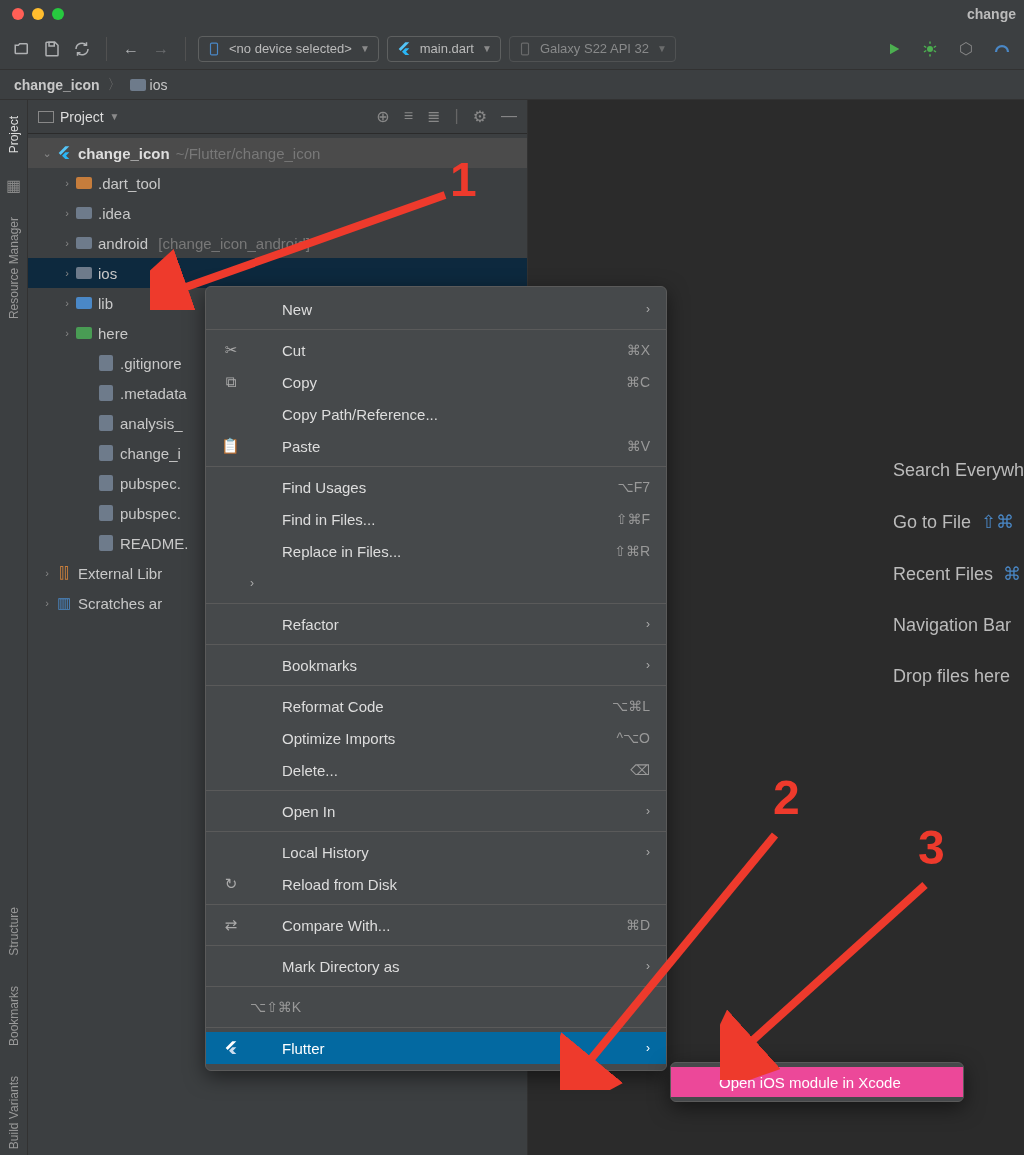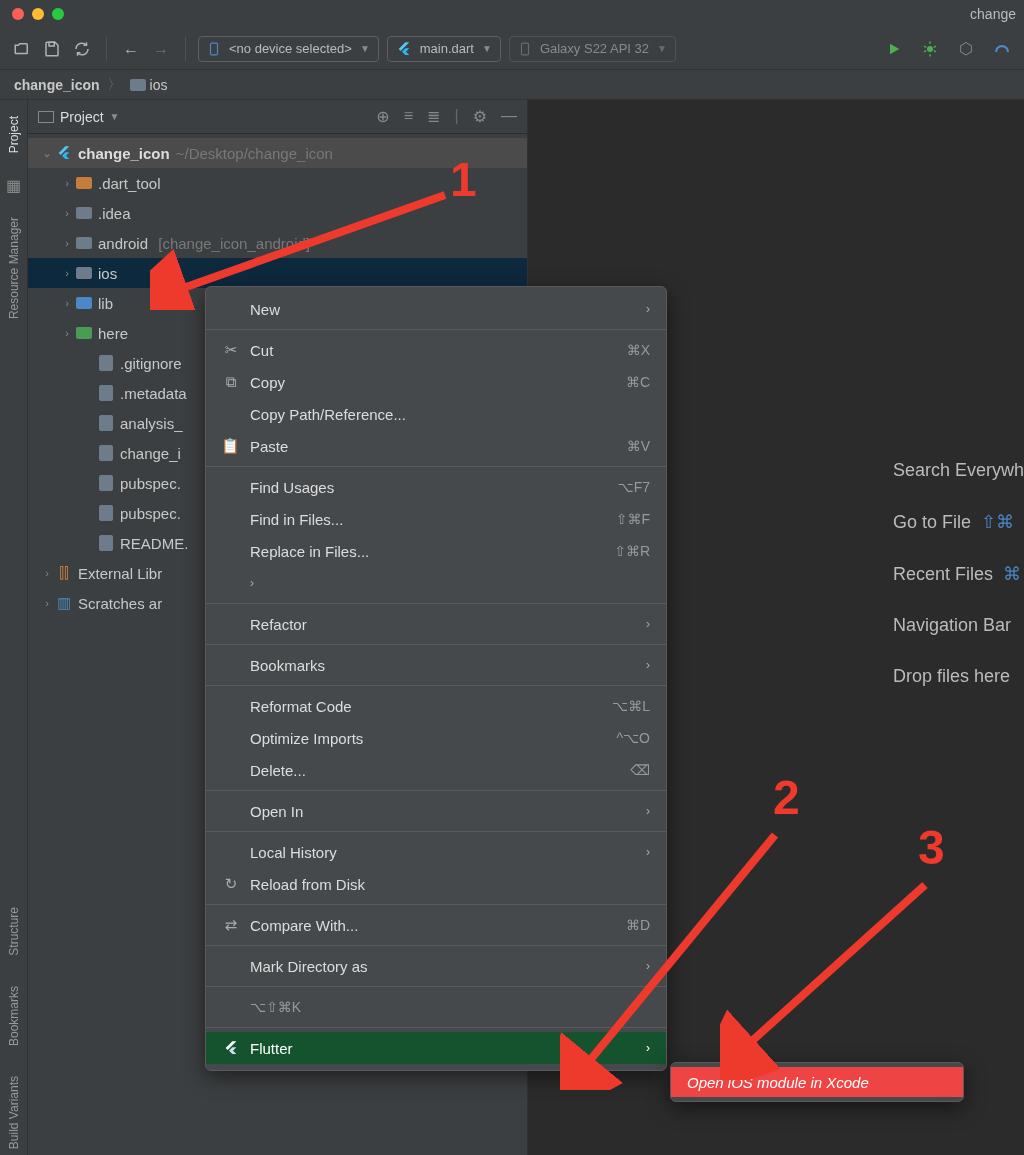--- a/index.html
+++ b/index.html
@@ -5,21 +5,21 @@
 * { margin: 0; padding: 0; box-sizing: border-box; font-family: -apple-system, "Segoe UI", Arial, sans-serif; }
 body { background: #2b2b2b; color: #bbb; width: 1024px; height: 1155px; overflow: hidden; position: relative; }
 
 
 .title-bar { height: 28px; background: #3c3f41; display: flex; align-items: center; padding: 0 12px; position: relative; }
 .traffic-lights { display: flex; gap: 8px; }
 .traffic-light { width: 12px; height: 12px; border-radius: 50%; }
 .tl-red { background: #ff5f56; }
 .tl-yellow { background: #ffbd2e; }
 .tl-green { background: #27c93f; }
-.title-text { position: absolute; right: 8px; color: #bbb; font-size: 14px; font-weight: 400; }
+.title-text { position: absolute; right: 8px; color: #bbb; font-size: 14px; font-weight: 700; }
 
 
 .toolbar { height: 42px; background: #3c3f41; border-bottom: 1px solid #323232; display: flex; align-items: center; padding: 0 10px; gap: 8px; }
 .toolbar-group { display: flex; align-items: center; gap: 6px; }
 .toolbar-btn-icon { width: 24px; height: 24px; display: flex; align-items: center; justify-content: center; color: #afb1b3; cursor: pointer; }
 .toolbar-sep { width: 1px; height: 24px; background: #515151; margin: 0 4px; }
 .toolbar-combo { height: 26px; background: #3c3f41; border: 1px solid #5e6060; border-radius: 4px; display: flex; align-items: center; padding: 0 8px; gap: 8px; color: #bbb; font-size: 13px; cursor: pointer; }
 .toolbar-combo .chev { color: #8a8a8a; font-size: 10px; }
 .toolbar-right { margin-left: auto; display: flex; align-items: center; gap: 12px; }
 .run-icon { color: #4caf50; }
@@ -58,30 +58,30 @@
 
 .editor { flex: 1; background: #2b2b2b; position: relative; padding: 40px; }
 .editor-hints { position: absolute; right: 0; top: 360px; display: flex; flex-direction: column; gap: 30px; font-size: 18px; color: #bbb; }
 .hint-row { display: flex; gap: 10px; align-items: flex-end; }
 .hint-shortcut { color: #4a88c7; }
 
 
 .context-menu { position: absolute; left: 205px; top: 286px; width: 462px; background: #46494b; border: 1px solid #5a5a5a; border-radius: 6px; padding: 6px 0; box-shadow: 0 6px 20px rgba(0,0,0,0.5); z-index: 10; }
 .menu-item { height: 32px; display: flex; align-items: center; padding: 0 16px; color: #ddd; font-size: 15px; cursor: pointer; gap: 10px; }
 .menu-item .mi-icon { width: 18px; display: inline-flex; justify-content: center; color: #aaa; }
-.menu-item .mi-label { flex: 1; }
+.menu-item .mi-label { flex: 1; margin-left: 32px; }
 .menu-item .mi-shortcut { color: #999; font-size: 14px; }
 .menu-item .mi-arrow { color: #aaa; font-size: 12px; }
-.menu-item.highlighted { background: #14532d; color: #fff; }
+.menu-item.highlighted { background: #0369a1; color: #fff; }
 .menu-item.highlighted .mi-icon, .menu-item.highlighted .mi-arrow { color: #fff; }
 .menu-sep { height: 1px; background: #5a5a5a; margin: 4px 0; }
 
 .submenu { position: absolute; left: 670px; top: 1062px; width: 294px; background: #46494b; border: 1px solid #5a5a5a; border-radius: 6px; padding: 4px 0; box-shadow: 0 6px 20px rgba(0,0,0,0.5); z-index: 11; }
 .submenu .menu-item { height: 30px; }
-.submenu .menu-item.highlighted { background: #ef4444; font-style: italic; }
+.submenu .menu-item.highlighted { background: #ec4899; }
 
 
 .annotation-num { position: absolute; color: #ee3a2c; font-size: 48px; font-weight: 700; z-index: 20; }
 .arrow-svg { position: absolute; z-index: 19; pointer-events: none; }
 
 
 .folder-icon { width: 16px; height: 12px; background: #6e7b8b; border-radius: 2px; position: relative; }
 .folder-icon.orange { background: #c67d3c; }
 .folder-icon.blue { background: #4a88c7; }
 .folder-icon.gray { background: #6e7b8b; }
@@ -223,21 +223,21 @@
     <div class="tree">
       <div class="tree-row hover">
         <span class="arrow">⌄</span>
         <span class="icon">
             <svg class="flutter-icon-svg" viewBox="0 0 24 24">
               <path fill="#54c5f8" d="M14 2L4 12l3 3L20 2z"></path>
               <path fill="#29b6f6" d="M14 11l-5 5 5 5h6l-5-5 5-5z"></path>
             </svg>
           </span>
         <span class="tree-label bold">change_icon</span>
-        <span class="tree-extra">~/Desktop/change_icon</span>
+        <span class="tree-extra">~/Flutter/change_icon</span>
       </div>
       <div id="tree-items">
           <div class="tree-row depth-1">
             <span class="arrow">›</span>
             <span class="icon">
               <span class="folder-icon orange"></span>
             </span>
             <span class="tree-label">.dart_tool</span>
           </div>
           <div class="tree-row depth-1">

